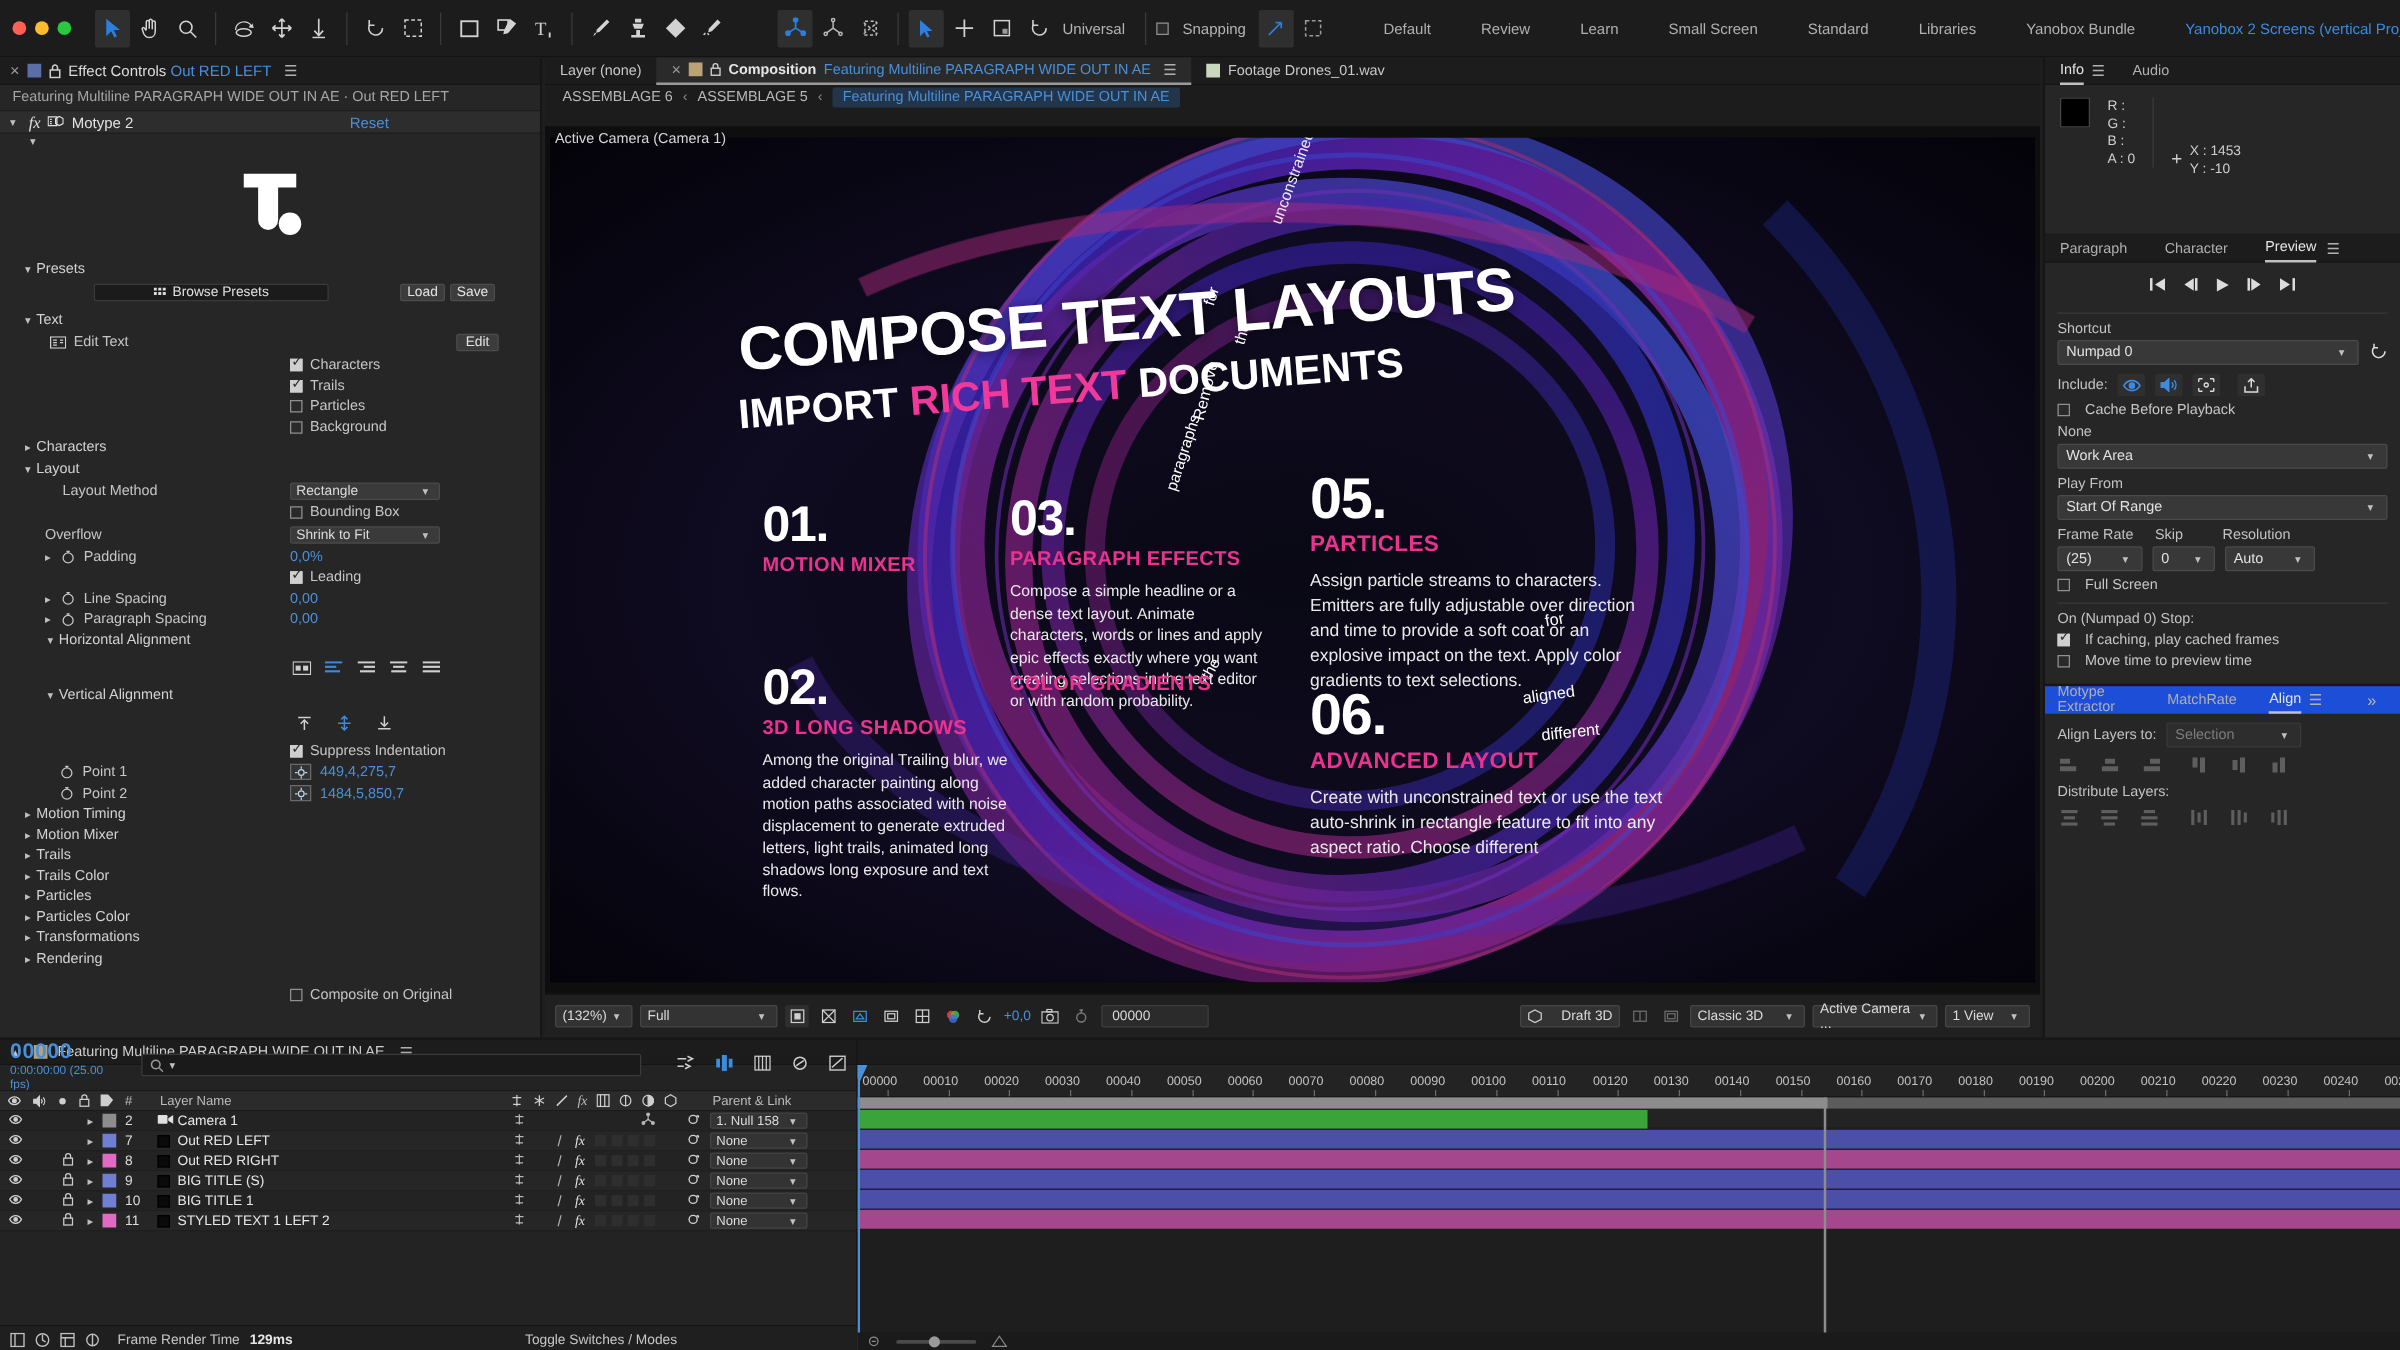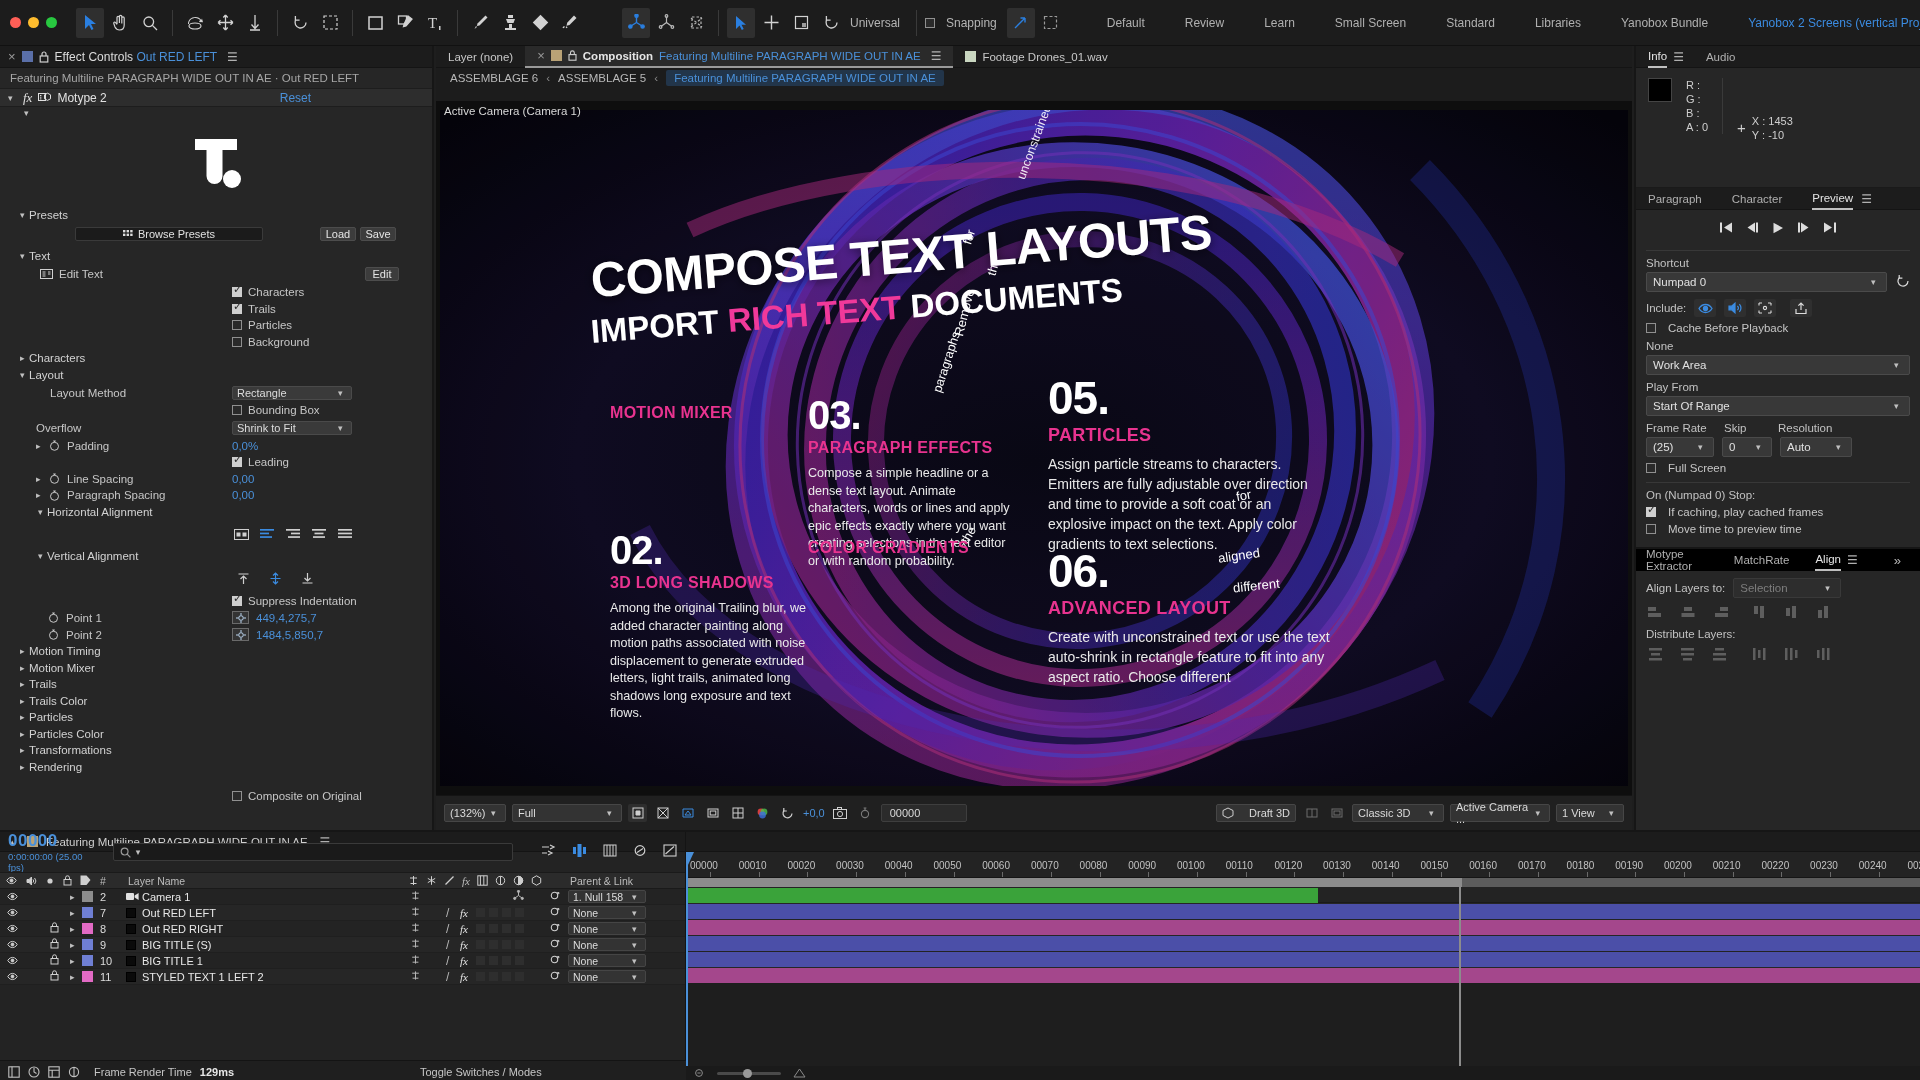--- a/index.html
+++ b/index.html
@@ -124,21 +124,21 @@
   .vline { width:1px; background:#3a3a3a; height:56px; }
   .xy { font-size:11px; color:#cfcfcf; line-height:14px;}
   .prev-body { padding: 6px 10px 4px; }
   .transport { display:flex; align-items:center; justify-content:center; gap:13px; height:26px; }
   .fld-label { font-size:11.5px; color:#c2c2c2; margin: 6px 0 3px;}
   .rsel { height:20px; background:#383838; border:1px solid #4a4a4a; border-radius:2px; display:flex; align-items:center; justify-content:space-between; padding:0 6px; font-size:11.5px; color:#e0e0e0;}
   .hr { height:1px; background:#383838; margin:8px 0 6px;}
   .incl-btn { width:22px; height:18px; display:flex; align-items:center; justify-content:center; background:#2f2f2f; border-radius:2px;}
   .chkline { display:flex; align-items:center; gap:6px; font-size:11.5px; color:#c6c6c6; margin-top:5px;}
   .align-panel { border-top:2px solid #161616; margin-top:8px; }
-  .ap-tabs { height:22px; display:flex; align-items:center; gap:26px; padding:0 10px; background:#000000;justify-content:flex-end;}
+  .ap-tabs { height:22px; display:flex; align-items:center; gap:26px; padding:0 10px; background:#1d4ed8;justify-content:flex-end;}
   .apb { display:flex; gap:12px; padding:6px 10px 0; }
   .apb-ico { width:20px; height:16px; display:flex; align-items:center; justify-content:center;}
 
   
   .timeline { position:absolute; left:0; top:830px; width:1920px; height:250px; background:#232323; border-top:2px solid #161616;}
   .tl-tabbar { height:20px; background:#1c1c1c; display:flex; align-items:center; gap:8px; padding:0 10px; border-bottom:1px solid #141414;}
   .tl-head { height:40px; display:flex; align-items:center; padding:0 8px; gap:14px; position:relative;}
   .tc { font-size:17px; color:#4a90d9; font-weight:bold; letter-spacing:0.5px;}
   .tc-sub { font-size:9.5px; color:#4a90d9; }
   .tl-search { width:410px; height:18px; background:#1a1a1a; border:1px solid #3a3a3a; border-radius:2px; display:flex; align-items:center; padding:0 6px; gap:5px;}
@@ -769,20 +769,21 @@
       <div class="art-text" style="left:545px;top:150px;font-size:12.5px;transform:rotate(-74deg)">the</div>
       <div class="art-text" style="left:500px;top:195px;font-size:13px;transform:rotate(-76deg)">Remove</div>
       <div class="art-text" style="left:475px;top:245px;font-size:12.5px;transform:rotate(-72deg)">paragraphs</div>
       <div class="art-text" style="left:520px;top:418px;font-size:12.5px;transform:rotate(-60deg)">the</div>
       <div class="art-text" style="left:796px;top:378px;font-size:13px;transform:rotate(-10deg)">for</div>
       <div class="art-text" style="left:778px;top:438px;font-size:13px;transform:rotate(-8deg)">aligned</div>
       <div class="art-text" style="left:793px;top:468px;font-size:13px;transform:rotate(-6deg)">different</div>
 
       <div id="art-items">
           <div style="position: absolute; left: 170px; top: 290px; width: 225px;">
+            <div class="num" style="font-size:40px;line-height:40px">01.</div>
             <div class="sub" style="color:#e8338f;font-size:16px;margin-top:4px">MOTION MIXER</div>
           </div>
           <div style="position: absolute; left: 170px; top: 420px; width: 225px;">
             <div class="num" style="font-size:40px;line-height:40px">02.</div>
             <div class="sub" style="color:#e8338f;font-size:16px;margin-top:4px">3D LONG SHADOWS</div>
             <div class="body-t" style="margin-top:8px;width:210px;font-size:12.6px;line-height:17.5px">Among the original Trailing blur, we added character painting along motion paths associated with noise displacement to generate extruded letters, light trails, animated long shadows long exposure and text flows.</div>
           </div>
           <div style="position: absolute; left: 368px; top: 285px; width: 225px;">
             <div class="num" style="font-size:40px;line-height:40px">03.</div>
             <div class="sub" style="color:#e8338f;font-size:16px;margin-top:4px">PARAGRAPH EFFECTS</div>

